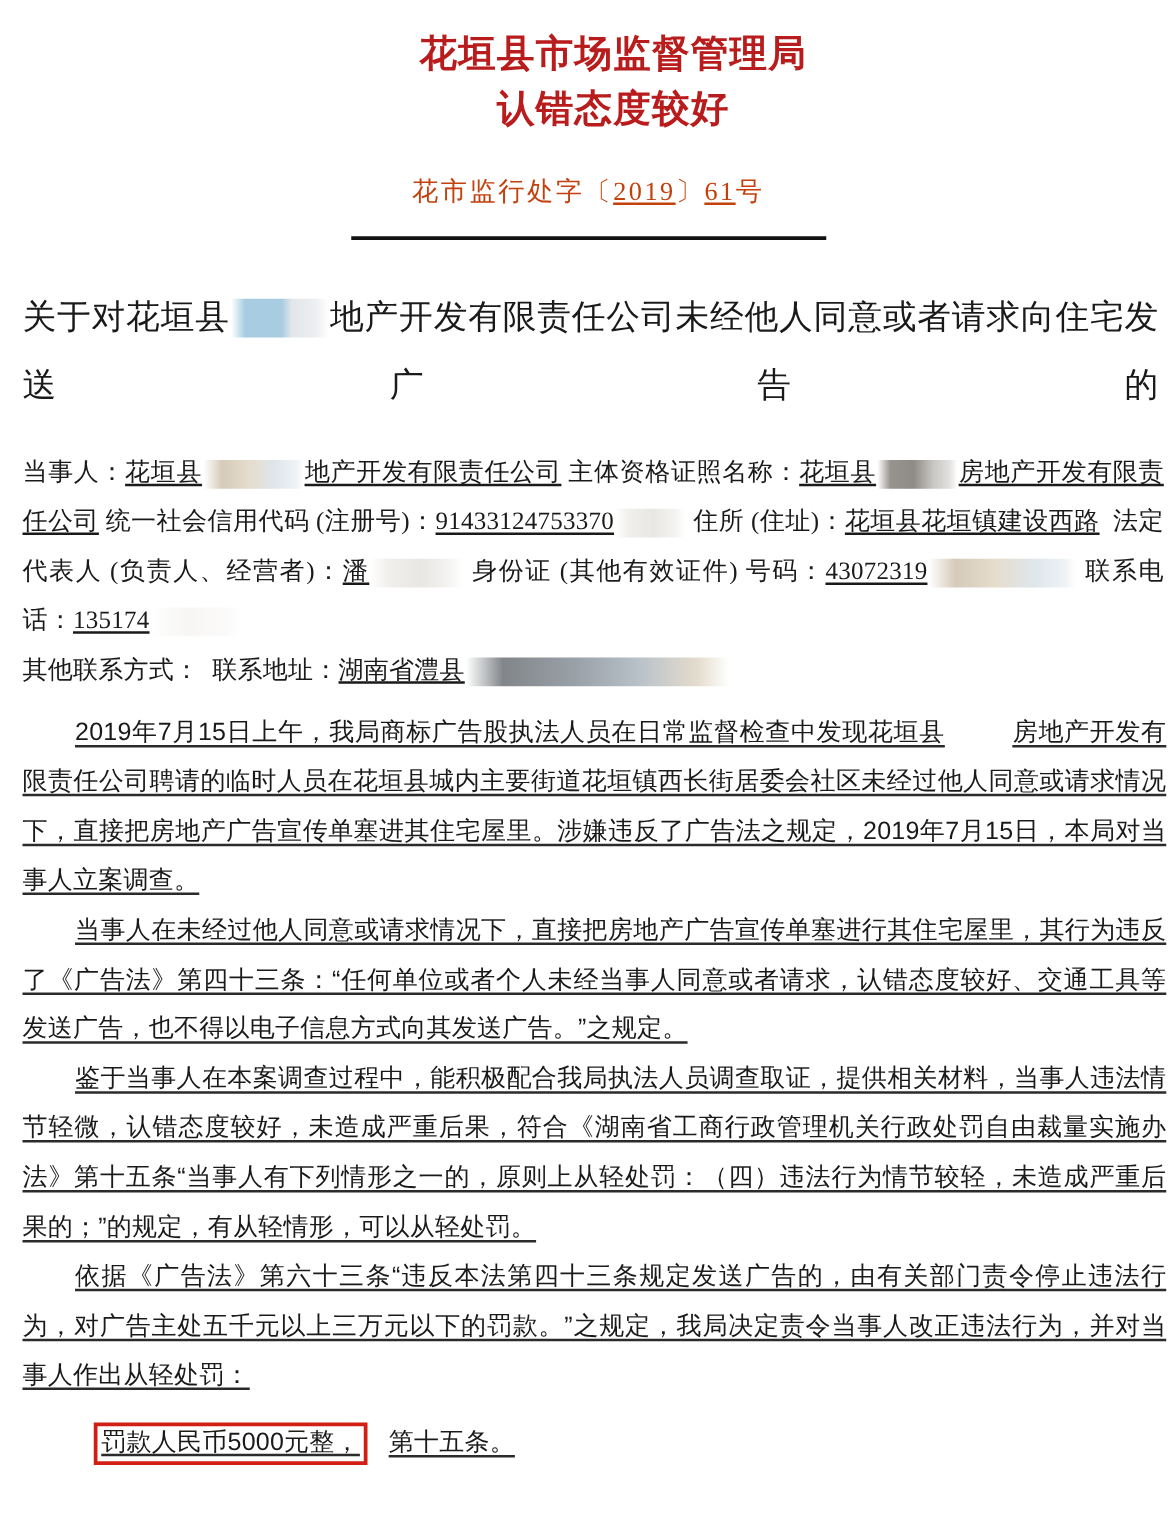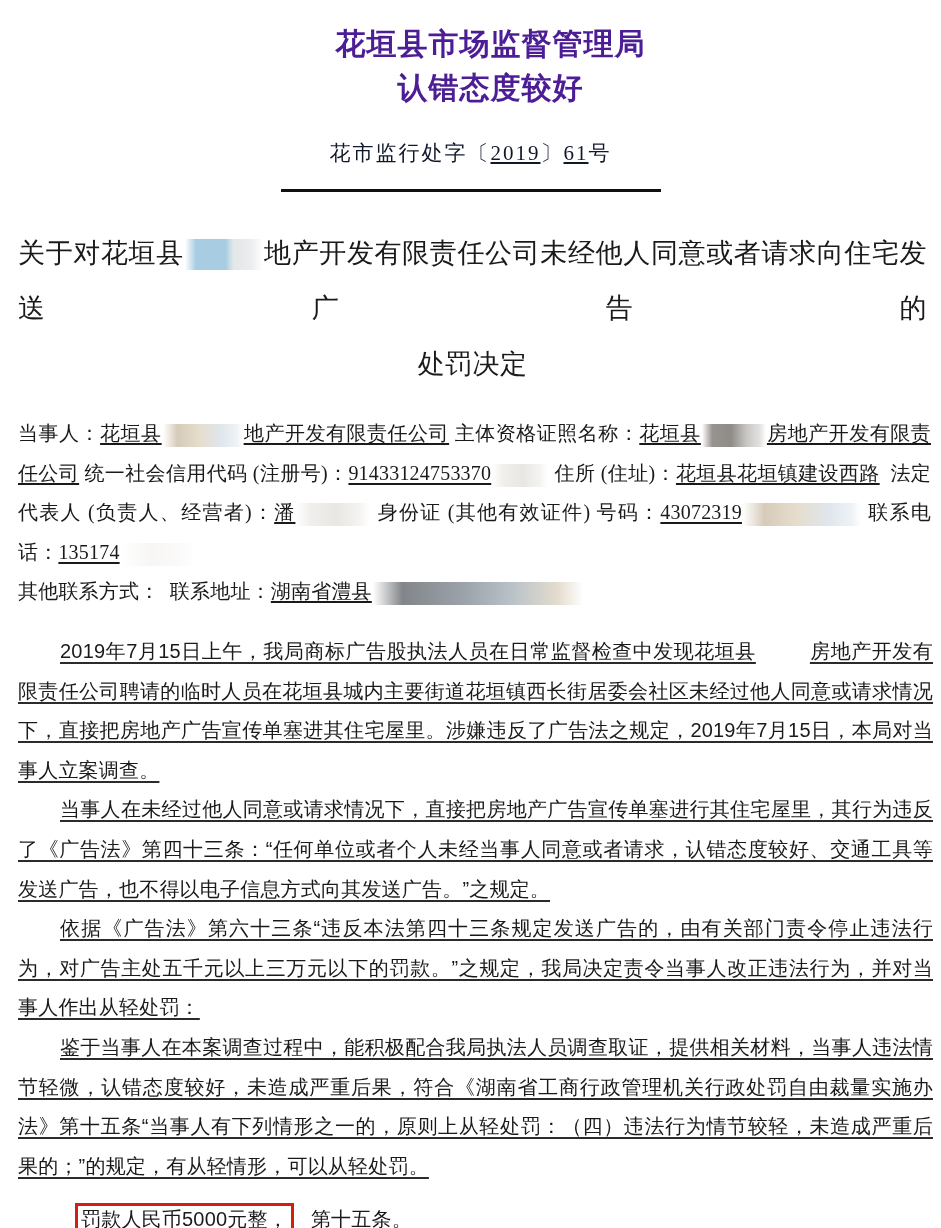--- a/index.html
+++ b/index.html
@@ -29,31 +29,31 @@
   .doc-header {
     padding-top: 22px;
     text-align: center;
   }
   .doc-title-line {
     font-family: "Liberation Sans", "DejaVu Sans", sans-serif;
     font-weight: bold;
     font-size: 30px;
     letter-spacing: 1px;
     line-height: 1.45;
-    color: #4c1d95;
+    color: #b91c1c;
     padding-left: 40px;
   }
 
   .doc-number {
     margin-top: 30px;
     text-align: center;
     font-family: "Liberation Serif", "DejaVu Serif", serif;
     font-size: 21px;
     letter-spacing: 2px;
-    color: #0f172a;
+    color: #c2410c;
   }
   .doc-number .u {
     text-decoration: underline;
     text-underline-offset: 2px;
   }
 
   .rule {
     width: 380px;
     height: 3px;
     background: #111111;
@@ -100,21 +100,21 @@
   .para {
     text-indent: 2.1em;
     text-align: justify;
     text-align-last: left;
     margin: 0;
     text-decoration: underline;
     text-underline-offset: 4px;
     text-decoration-thickness: 1.6px;
     text-decoration-color: #2b2b2b;
   }
-  .para.p-first { margin-top: 20px; }
+  .para.p-first { margin-top: 10px; }
 
   
   .penalty-line {
     text-indent: 0;
     text-align: left;
     margin: 0;
     padding: 0 8px 0 58px;
     font-size: 20px;
     line-height: 1.98;
     letter-spacing: 0.2px;
@@ -202,33 +202,32 @@
   <div class="doc-number">
     <span>花市监行处字</span><span>〔</span><span class="u">2019</span><span>〕</span><span class="u">61</span><span>号</span>
   </div>
 
   <div class="rule"></div>
 
   <div class="subject">
     <span class="l1">
       <span>关于对花垣县</span><span class="redact blue" style="width:78px;"></span><span>地产开发有限责任公司未经他人同意或者请求向住宅发送广告的</span>
     </span>
-    <span class="l2">处罚决定</span>
   </div>
 
   <div class="party">
     <span>当事人：</span><span class="seg-u">花垣县</span><span class="redact tan" style="width:80px;"></span><span class="seg-u">地产开发有限责任公司</span>&nbsp;<span>主体资格证照名称：</span><span class="seg-u">花垣县</span><span class="redact gray" style="width:64px;"></span><span class="seg-u">房地产开发有限责任公司</span>&nbsp;<span>统一社会信用代码 (注册号)：</span><span class="seg-u">91433124753370</span><span class="redact pale" style="width:56px;"></span>&nbsp;<span>住所 (住址)：</span><span class="seg-u">花垣县花垣镇建设西路</span>&nbsp;&nbsp;<span>法定代表人 (负责人、经营者)：</span><span class="seg-u">潘</span><span class="redact pale" style="width:74px;"></span>&nbsp;<span>身份证 (其他有效证件) 号码：</span><span class="seg-u">43072319</span><span class="redact tan" style="width:118px;"></span>&nbsp;<span>联系电话：</span><span class="seg-u">135174</span><span class="redact faint" style="width:74px;"></span><br><span>其他联系方式：</span>&nbsp;&nbsp;<span>联系地址：</span><span class="seg-u">湖南省澧县</span><span class="redact slate" style="width:210px;"></span>
   </div>
 
   <div class="body-block">
 
     <p class="para p-first"><span>2019年7月15日上午，我局商标广告股执法人员在日常监督检查中发现花垣县</span><span class="redact white" style="width:52px;"></span><span>房地产开发有限责任公司聘请的临时人员在花垣县城内主要街道花垣镇西长街居委会社区未经过他人同意或请求情况下，直接把房地产广告宣传单塞进其住宅屋里。涉嫌违反了广告法之规定，2019年7月15日，本局对当事人立案调查。</span></p>
 
     <p class="para">当事人在未经过他人同意或请求情况下，直接把房地产广告宣传单塞进行其住宅屋里，其行为违反了《广告法》第四十三条：“任何单位或者个人未经当事人同意或者请求，认错态度较好、交通工具等发送广告，也不得以电子信息方式向其发送广告。”之规定。</p>
 
+    <p class="para">鉴于当事人在本案调查过程中，能积极配合我局执法人员调查取证，提供相关材料，当事人违法情节轻微，认错态度较好，未造成严重后果，符合《湖南省工商行政管理机关行政处罚自由裁量实施办法》第十五条“当事人有下列情形之一的，原则上从轻处罚：（四）违法行为情节较轻，未造成严重后果的；”的规定，有从轻情形，可以从轻处罚。</p>
+
     <p class="para">依据《广告法》第六十三条“违反本法第四十三条规定发送广告的，由有关部门责令停止违法行为，对广告主处五千元以上三万元以下的罚款。”之规定，我局决定责令当事人改正违法行为，并对当事人作出从轻处罚：</p>
-
-    <p class="para">鉴于当事人在本案调查过程中，能积极配合我局执法人员调查取证，提供相关材料，当事人违法情节轻微，认错态度较好，未造成严重后果，符合《湖南省工商行政管理机关行政处罚自由裁量实施办法》第十五条“当事人有下列情形之一的，原则上从轻处罚：（四）违法行为情节较轻，未造成严重后果的；”的规定，有从轻情形，可以从轻处罚。</p>
   </div>
 
   <div class="penalty-line"><span class="hl-box">罚款人民币5000元整，</span><span>第十五条。</span></div>
 
 </div>
 
 </body></html>

